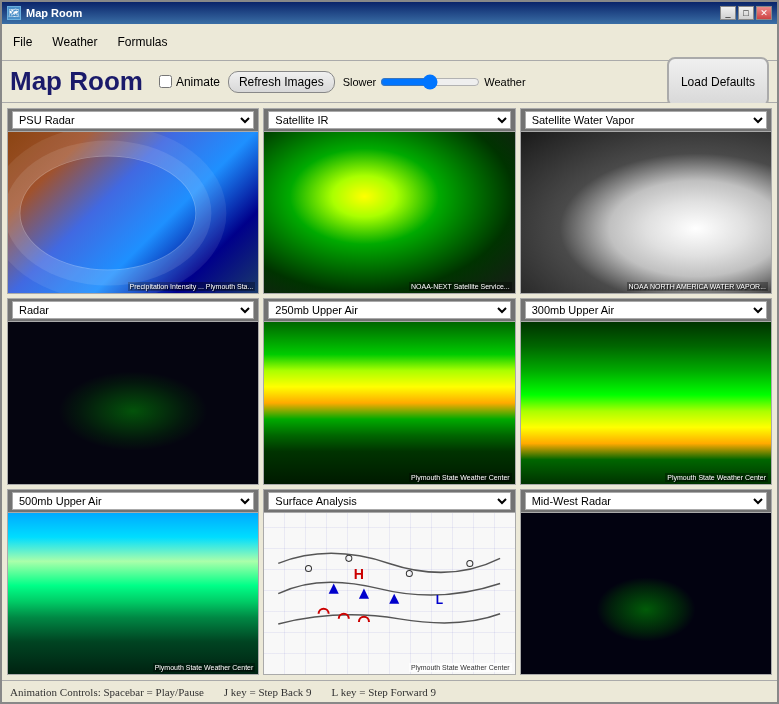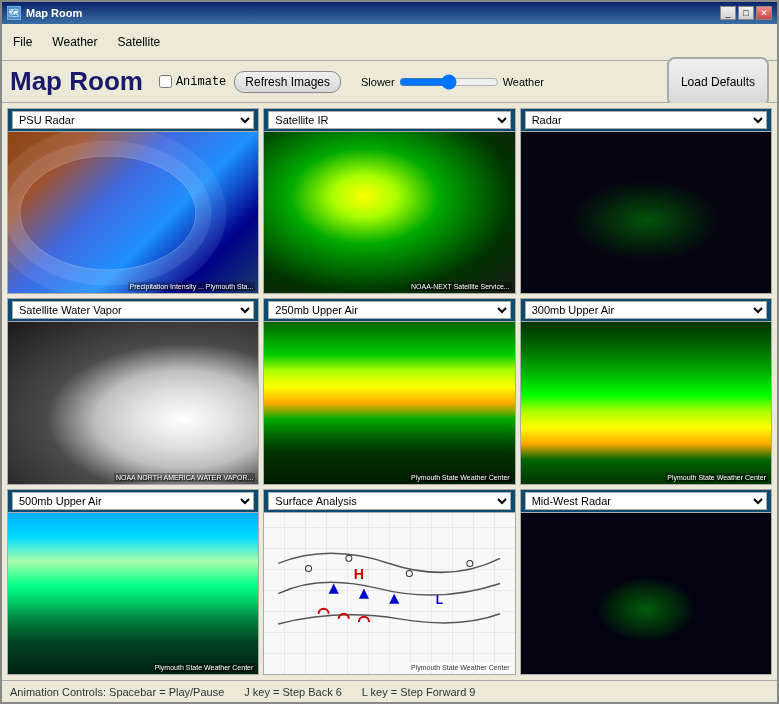--- a/index.html
+++ b/index.html
@@ -97,34 +97,33 @@
     }
     .animate-section {
       display: flex;
       align-items: center;
       gap: 4px;
     }
     .animate-checkbox {
       width: 13px;
       height: 13px;
     }
-    .animate-label { font-size: 12px; font-family: Liberation Mono, monospace; }
+    .animate-label { font-size: 12px; }
     .refresh-btn {
       background: linear-gradient(to bottom, #f0f0f0, #d8d8d8);
       border: 1px solid #888;
       padding: 3px 10px;
       font-size: 12px;
       cursor: pointer;
       border-radius: 10px;
     }
     .speed-section {
       display: flex;
       align-items: center;
       gap: 4px;
-      margin-left: 12px;
     }
     .speed-label { font-size: 11px; }
     .speed-slider {
       width: 100px;
       height: 16px;
       cursor: pointer;
     }
     .load-defaults-btn {
       background: linear-gradient(to bottom, #f0f0f0, #d8d8d8);
       border: 2px solid #aaa;
@@ -145,21 +144,21 @@
     }
     .grid-cell {
       display: flex;
       flex-direction: column;
       border: 1px solid #aaa;
       background: #fff;
     }
     .cell-header {
       display: flex;
       align-items: center;
-      background: #0c4a6e;
+      background: #737373;
       padding: 2px 4px;
       border-bottom: 1px solid #aaa;
     }
     .cell-select {
       flex: 1;
       font-size: 11px;
       padding: 1px 2px;
       border: 1px solid #aaa;
       background: white;
       cursor: pointer;
@@ -292,20 +291,21 @@
     }
     .status-bar {
       background: #ece9d8;
       border-top: 1px solid #aaa;
       padding: 3px 8px;
       font-size: 11px;
       display: flex;
       align-items: center;
       height: 22px;
       gap: 20px;
+      font-family: Liberation Serif, serif;
     }
     .status-text { color: #333; }
   </style>
 </head>
 <body>
 
 <div class="window">
 
   <div class="title-bar">
     <div class="title-bar-left">
@@ -315,21 +315,21 @@
     <div class="title-bar-buttons">
       <div class="tb-btn">_</div>
       <div class="tb-btn">□</div>
       <div class="tb-btn close">✕</div>
     </div>
   </div>
 
   <div class="menu-bar">
     <span class="menu-item">File</span>
     <span class="menu-item">Weather</span>
-    <span class="menu-item">Satellite</span>
+    <span class="menu-item">Formulas</span>
   </div>
 
   <div class="toolbar">
     <span class="app-title">Map Room</span>
     <div class="animate-section">
       <input type="checkbox" class="animate-checkbox" style="">
       <span class="animate-label">Animate</span>
     </div>
     <button class="refresh-btn">Refresh Images</button>
     <div class="speed-section">
@@ -382,56 +382,56 @@
       <div class="cell-image">
         <div class="img-satellite-ir">
           <span class="img-overlay-text">NOAA-NEXT Satellite Service...</span>
         </div>
       </div>
     </div>
 
     <div class="grid-cell">
       <div class="cell-header">
         <select class="cell-select">
-          <option>Radar</option>
-          <option>PSU Radar</option>
-          <option>Satellite IR</option>
-          <option>Satellite Water Vapor</option>
-          <option>250mb Upper Air</option>
-          <option>300mb Upper Air</option>
-          <option>500mb Upper Air</option>
-          <option>Mid-West Radar</option>
-          <option>Surface Analysis</option>
-          <option>None</option>
-        </select>
-      </div>
-      <div class="cell-image">
-        <div class="img-radar">
-        </div>
-      </div>
-    </div>
-
-    <div class="grid-cell">
-      <div class="cell-header">
-        <select class="cell-select">
           <option>Satellite Water Vapor</option>
           <option>PSU Radar</option>
           <option>Satellite IR</option>
           <option>Radar</option>
           <option>250mb Upper Air</option>
           <option>300mb Upper Air</option>
           <option>500mb Upper Air</option>
           <option>Mid-West Radar</option>
           <option>Surface Analysis</option>
           <option>None</option>
         </select>
       </div>
       <div class="cell-image">
         <div class="img-water-vapor">
           <span class="img-overlay-text">NOAA NORTH AMERICA WATER VAPOR...</span>
+        </div>
+      </div>
+    </div>
+
+    <div class="grid-cell">
+      <div class="cell-header">
+        <select class="cell-select">
+          <option>Radar</option>
+          <option>PSU Radar</option>
+          <option>Satellite IR</option>
+          <option>Satellite Water Vapor</option>
+          <option>250mb Upper Air</option>
+          <option>300mb Upper Air</option>
+          <option>500mb Upper Air</option>
+          <option>Mid-West Radar</option>
+          <option>Surface Analysis</option>
+          <option>None</option>
+        </select>
+      </div>
+      <div class="cell-image">
+        <div class="img-radar">
         </div>
       </div>
     </div>
 
     <div class="grid-cell">
       <div class="cell-header">
         <select class="cell-select">
           <option>250mb Upper Air</option>
           <option>PSU Radar</option>
           <option>Satellite IR</option>
@@ -558,16 +558,16 @@
       <div class="cell-image">
         <div class="img-midwest-radar">
         </div>
       </div>
     </div>
 
   </div>
 
   <div class="status-bar">
     <span class="status-text">Animation Controls:  Spacebar = Play/Pause</span>
-    <span class="status-text">J key =  Step Back 6</span>
+    <span class="status-text">J key =  Step Back 9</span>
     <span class="status-text">L key =  Step Forward 9</span>
   </div>
 </div>
 
 </body></html>

